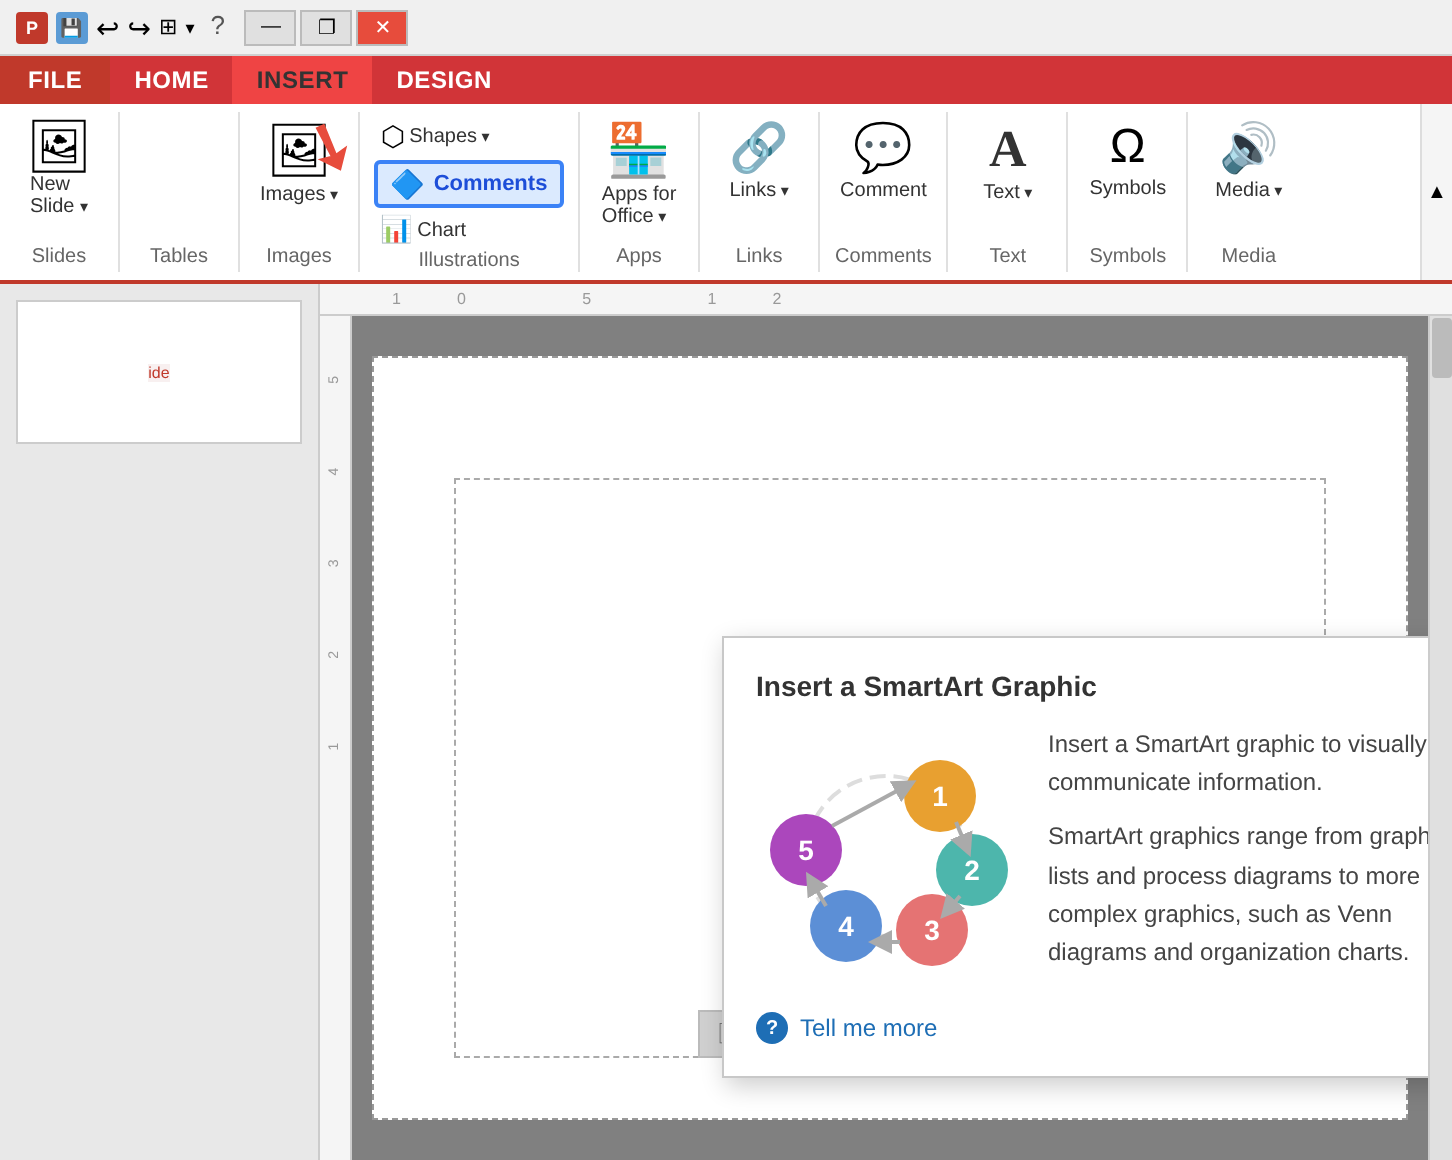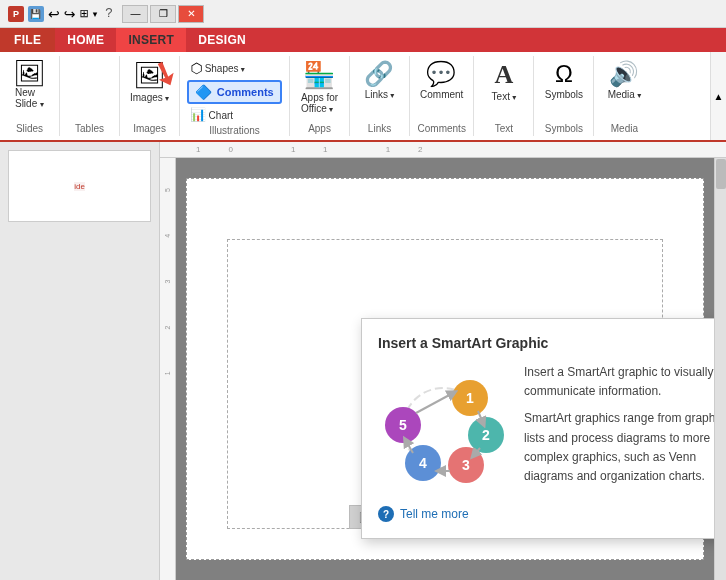--- a/index.html
+++ b/index.html
@@ -468,21 +468,21 @@
             <span style="color:#c0392b; font-size:8px;">ide</span>
           </div>
         </div>
       </div>
     </div>
   </div>
 
   <div class="canvas-area">
 
     <div class="ruler-h">
-      <span style="margin-left:20px; letter-spacing:28px;">10  11  12</span>
+      <span style="margin-left:20px; letter-spacing:28px;">10  5  12</span>
     </div>
 
     <div class="canvas-inner">
 
       <div class="ruler-v">
         <div style="writing-mode:vertical-rl; transform:rotate(180deg); letter-spacing:20px; margin-top:10px;">1  2  3  4  5</div>
       </div>
 
       <div class="slide-canvas">
         <div class="slide-main">

